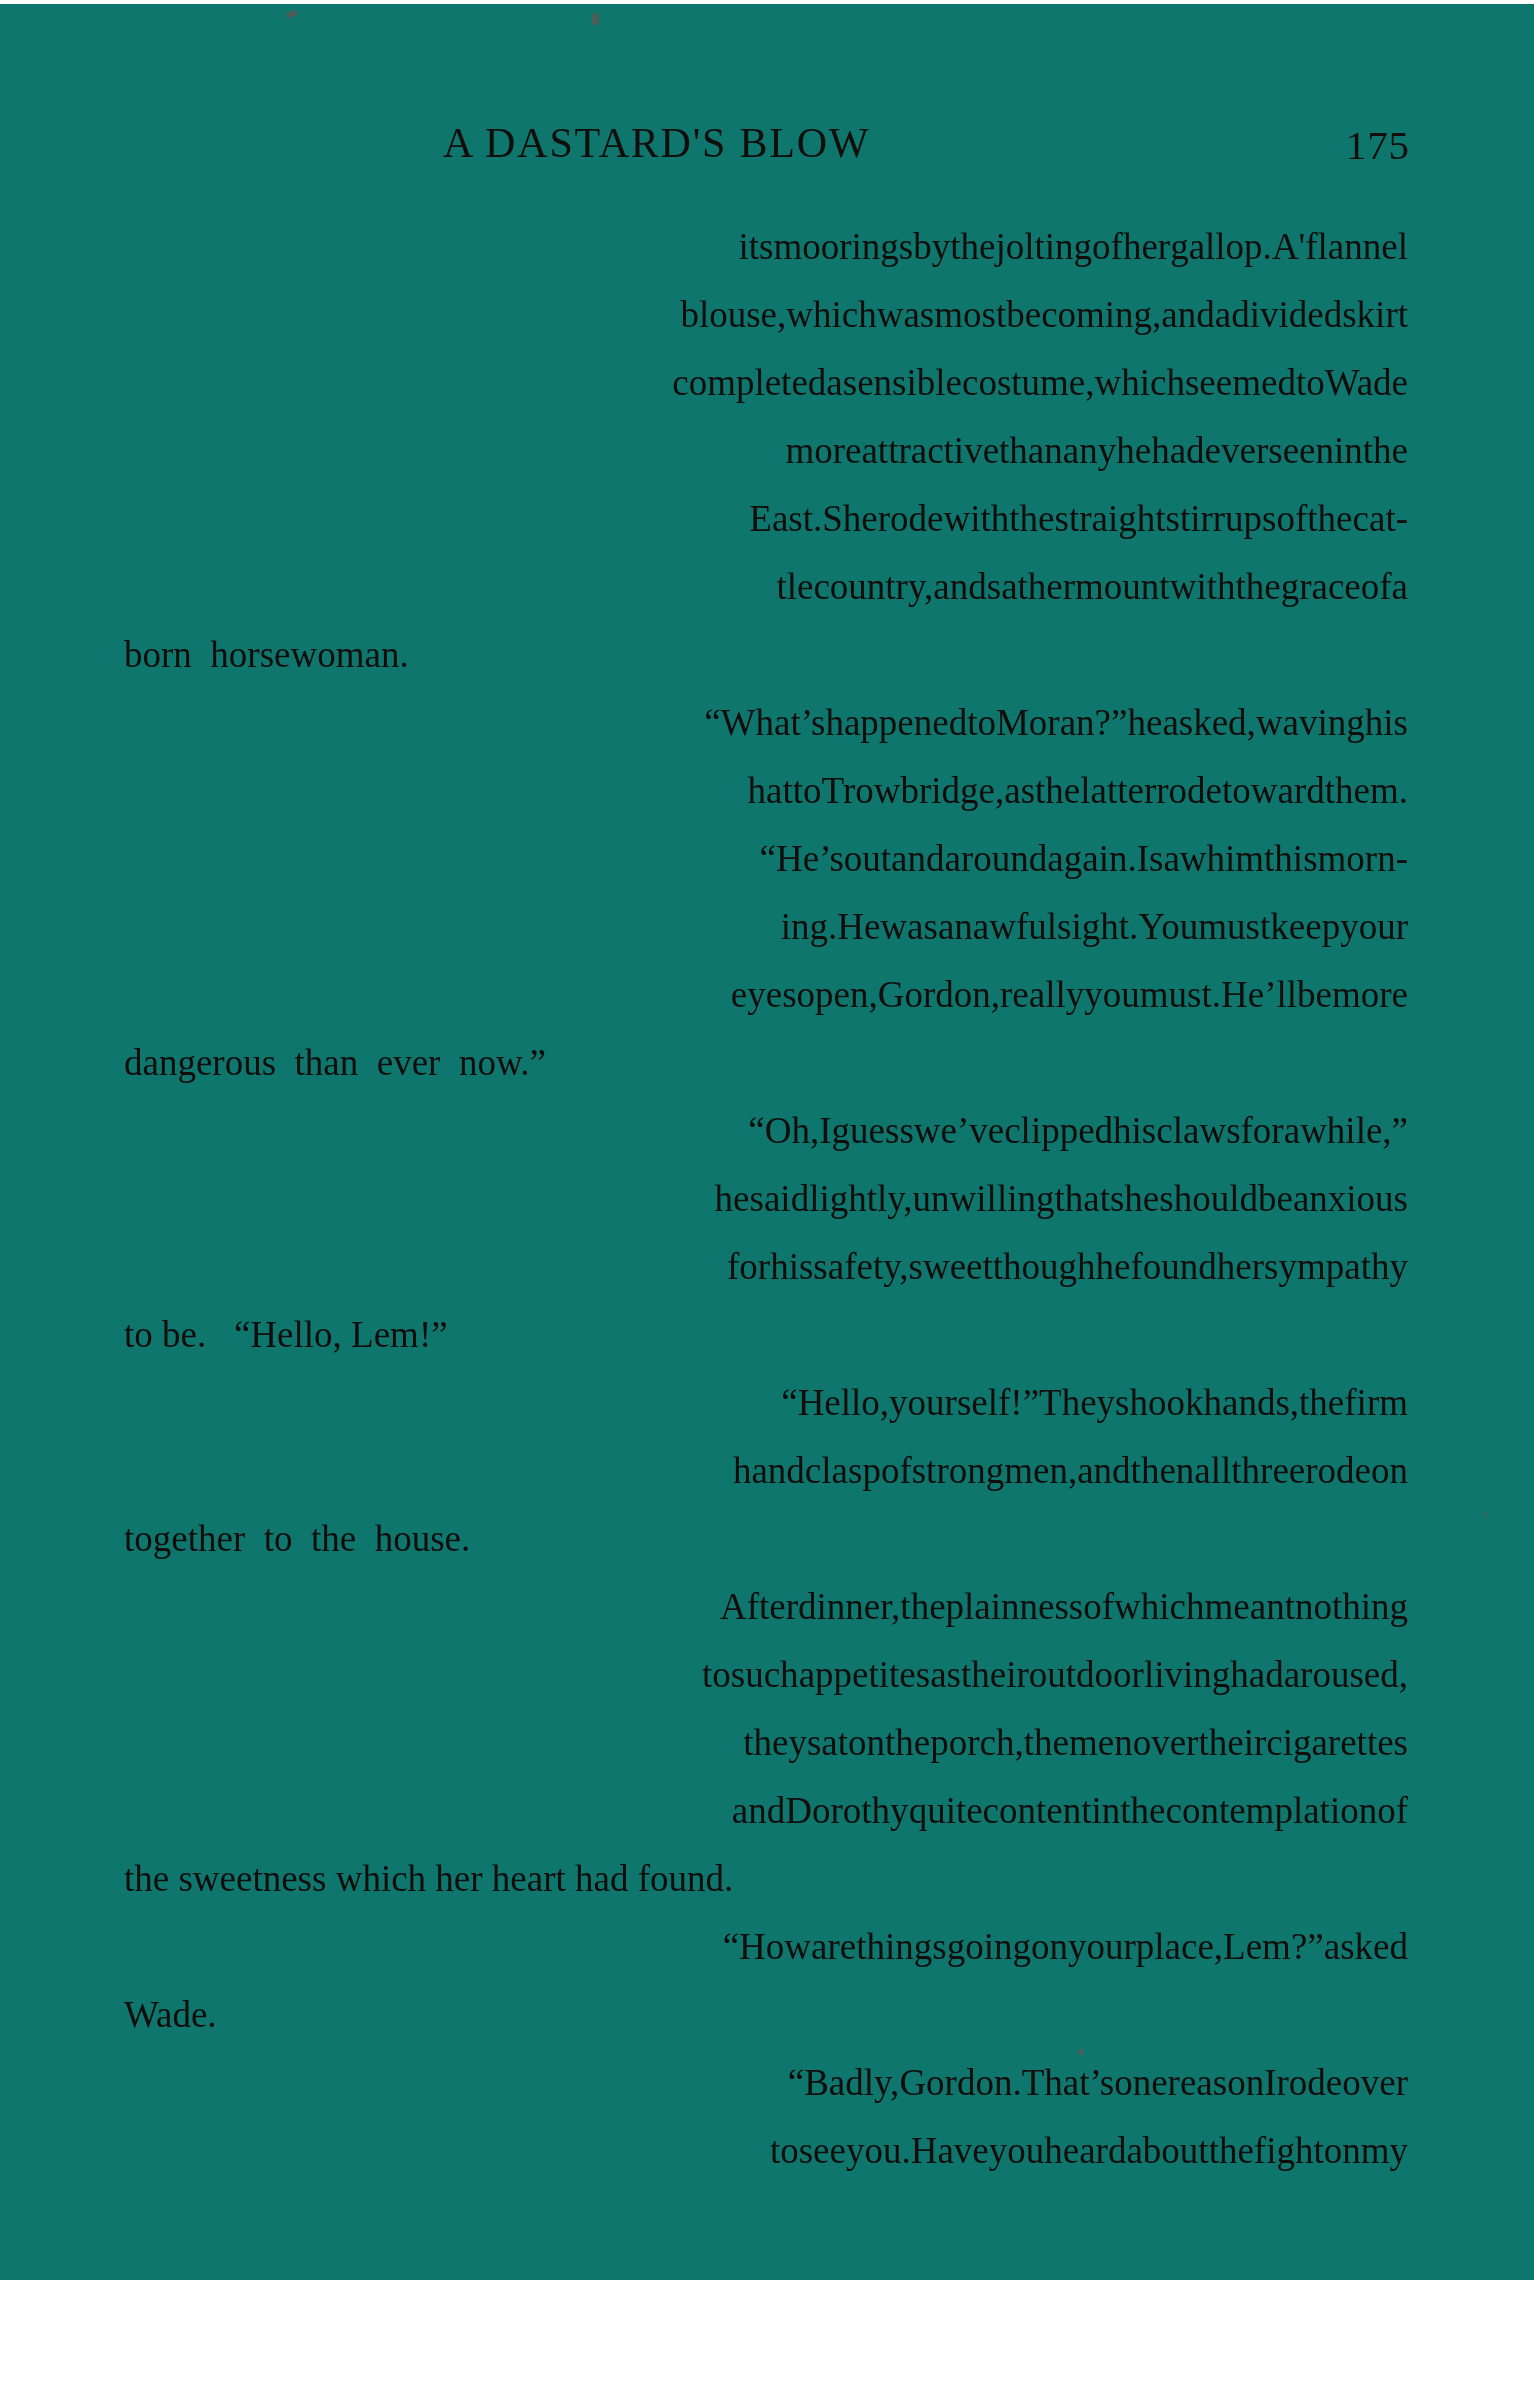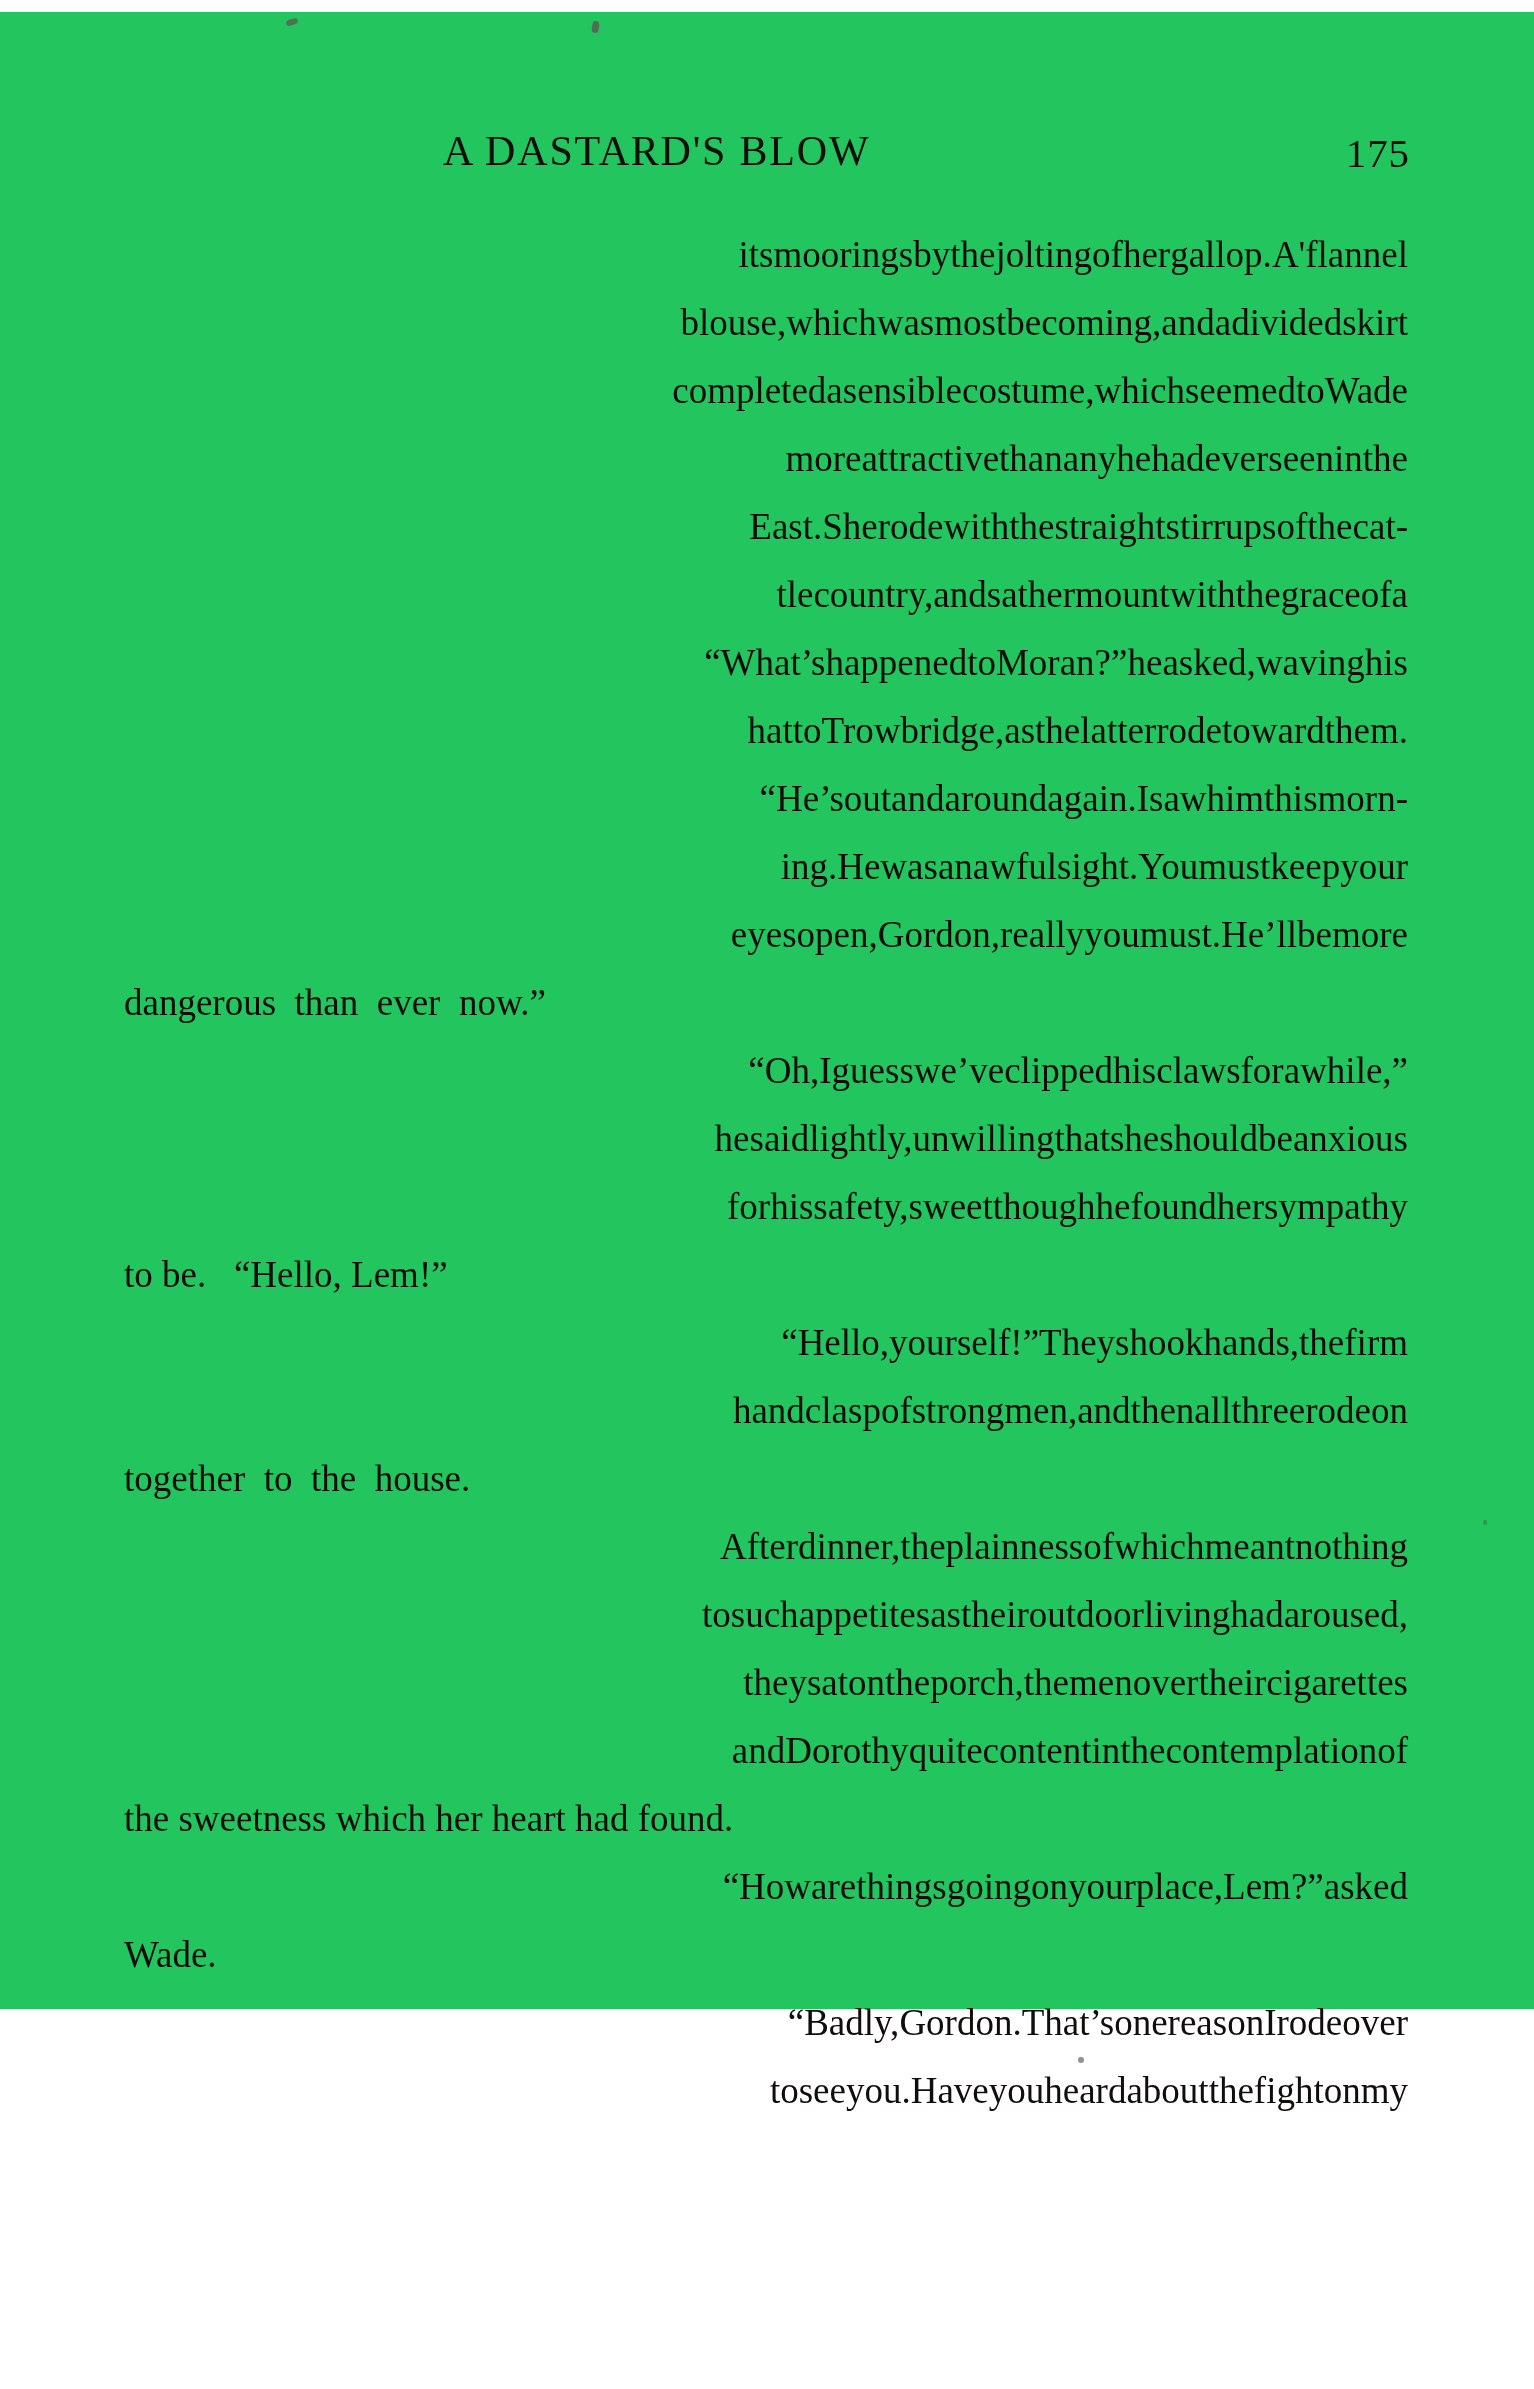--- a/index.html
+++ b/index.html
@@ -11,25 +11,25 @@
     width: 1534px;
     height: 2389px;
     position: relative;
     font-family: "Liberation Serif", "DejaVu Serif", serif;
     color: #100d0b;
     overflow: hidden;
   }
 
   .page {
     position: absolute;
-    top: 12px;
+    top: 4px;
     left: 0;
     width: 1534px;
-    height: 1997px;
-    background: #22c55e;
+    height: 2276px;
+    background: #0f766e;
   }
 
   
   .speck {
     position: absolute;
     background: #5d5751;
     border-radius: 40%;
   }
   .speck.s1 { left: 286px; top: 7px;  width: 12.4px; height: 6.2px; transform: rotate(-18deg); opacity: .75; }
   .speck.s2 { left: 592px; top: 9px; width: 7px;  height: 12.4px; transform: rotate(8deg); opacity: .8; }
@@ -171,20 +171,21 @@
           <span>and</span>
           <span>sat</span>
           <span>her</span>
           <span>mount</span>
           <span>with</span>
           <span>the</span>
           <span>grace</span>
           <span>of</span>
           <span>a</span>
         </span>
+      <span class="ln">born&nbsp; horsewoman.</span>
     </p>
 
     <p>
       <span class="ln j ind">
           <span>“What’s</span>
           <span>happened</span>
           <span>to</span>
           <span>Moran?”</span>
           <span>he</span>
           <span>asked,</span>

